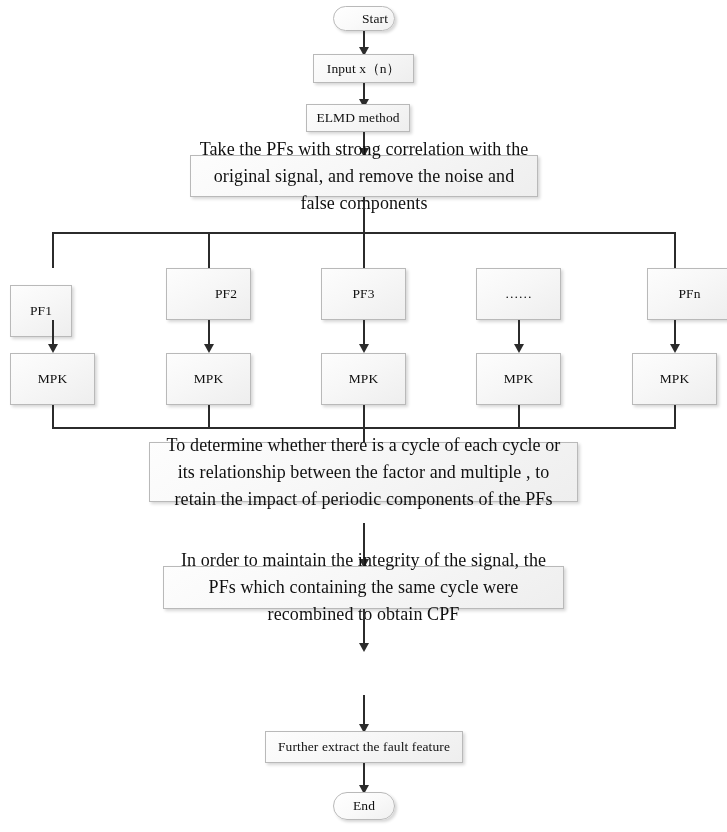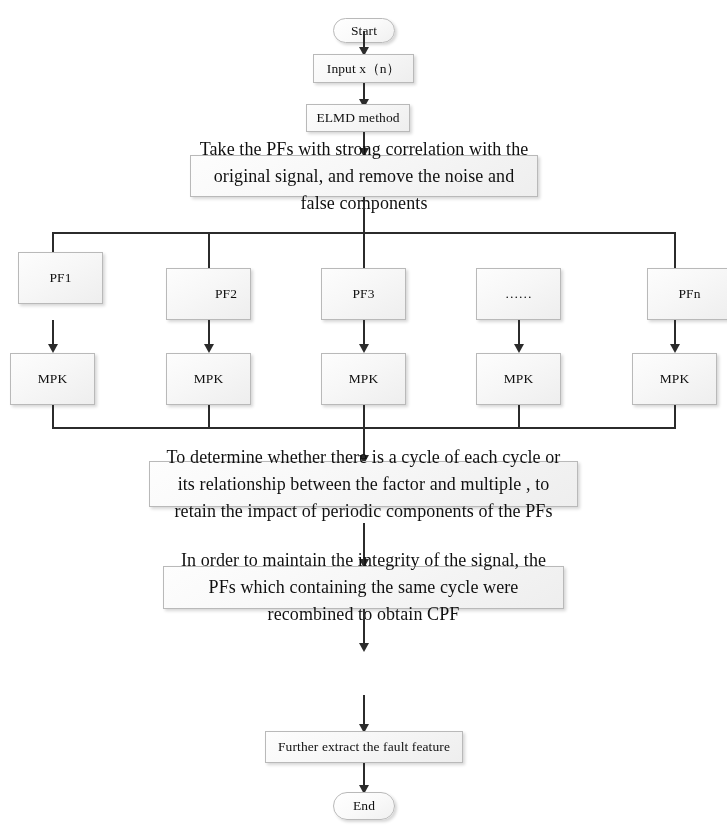--- a/index.html
+++ b/index.html
@@ -61,21 +61,21 @@
     border-left: 5.5px solid transparent;
     border-right: 5.5px solid transparent;
     border-top: 9px solid #2b2b2b;
   }
 </style>
 </head>
 <body>
 
 <div id="canvas">
 
-  <div class="node pill" style="left:333px; top:18px; width:62px; height:25px;">
+  <div class="node pill" style="left:333px; top:6px; width:62px; height:25px;text-align:right;">
     <span class="txt">Start</span>
   </div>
 
   <div class="vline" style="left:363px; top:31px; height:21px;"></div>
   <div class="arrow" style="left:358.5px; top:47px;"></div>
 
   <div class="node" style="left:313px; top:54px; width:101px; height:29px;justify-content:center;">
     <span class="txt">Input x（n）</span>
   </div>
 
@@ -95,21 +95,21 @@
 
   <div class="vline" style="left:363px; top:197px; height:36px;"></div>
 
   <div class="hline" style="left:52px; top:232px; width:623px;"></div>
 
   <div class="vline" style="left:52px; top:232px; height:36px;"></div>
   <div class="vline" style="left:208px; top:232px; height:36px;"></div>
   <div class="vline" style="left:363px; top:232px; height:36px;"></div>
   <div class="vline" style="left:674px; top:232px; height:36px;"></div>
 
-  <div class="node" style="left:10px; top:252px; width:85px; height:52px;margin-left:8px;">
+  <div class="node" style="left:10px; top:285px; width:62px; height:52px;">
     <span class="txt">PF1</span>
   </div>
   <div class="node" style="left:166px; top:268px; width:85px; height:52px;padding-left:41px;">
     <span class="txt">PF2</span>
   </div>
   <div class="node" style="left:321px; top:268px; width:85px; height:52px;">
     <span class="txt">PF3</span>
   </div>
   <div class="node" style="left:476px; top:268px; width:85px; height:52px;">
     <span class="txt">……</span>
@@ -153,21 +153,21 @@
   <div class="vline" style="left:208px; top:405px; height:24px;"></div>
   <div class="vline" style="left:363px; top:405px; height:24px;"></div>
   <div class="vline" style="left:518px; top:405px; height:24px;"></div>
   <div class="vline" style="left:674px; top:405px; height:24px;"></div>
 
   <div class="hline" style="left:52px; top:427px; width:623px;"></div>
 
   <div class="vline" style="left:363px; top:427px; height:32px;"></div>
   <div class="arrow" style="left:358.5px; top:455px;"></div>
 
-  <div class="node wide" style="left:149px; top:461px; width:429px; height:46px;text-align:center;">
+  <div class="node wide" style="left:149px; top:442px; width:429px; height:60px;text-align:center;">
     <span class="txt">To determine whether there is a cycle of each cycle or its relationship between the factor and multiple , to retain the impact of periodic components of the PFs</span>
   </div>
 
   <div class="vline" style="left:363px; top:523px; height:42px;"></div>
   <div class="arrow" style="left:358.5px; top:559px;"></div>
 
   <div class="node wide" style="left:163px; top:566px; width:401px; height:43px;">
     <span class="txt">In order to maintain the integrity of the signal, the PFs which containing the same cycle were recombined to obtain CPF</span>
   </div>
 

